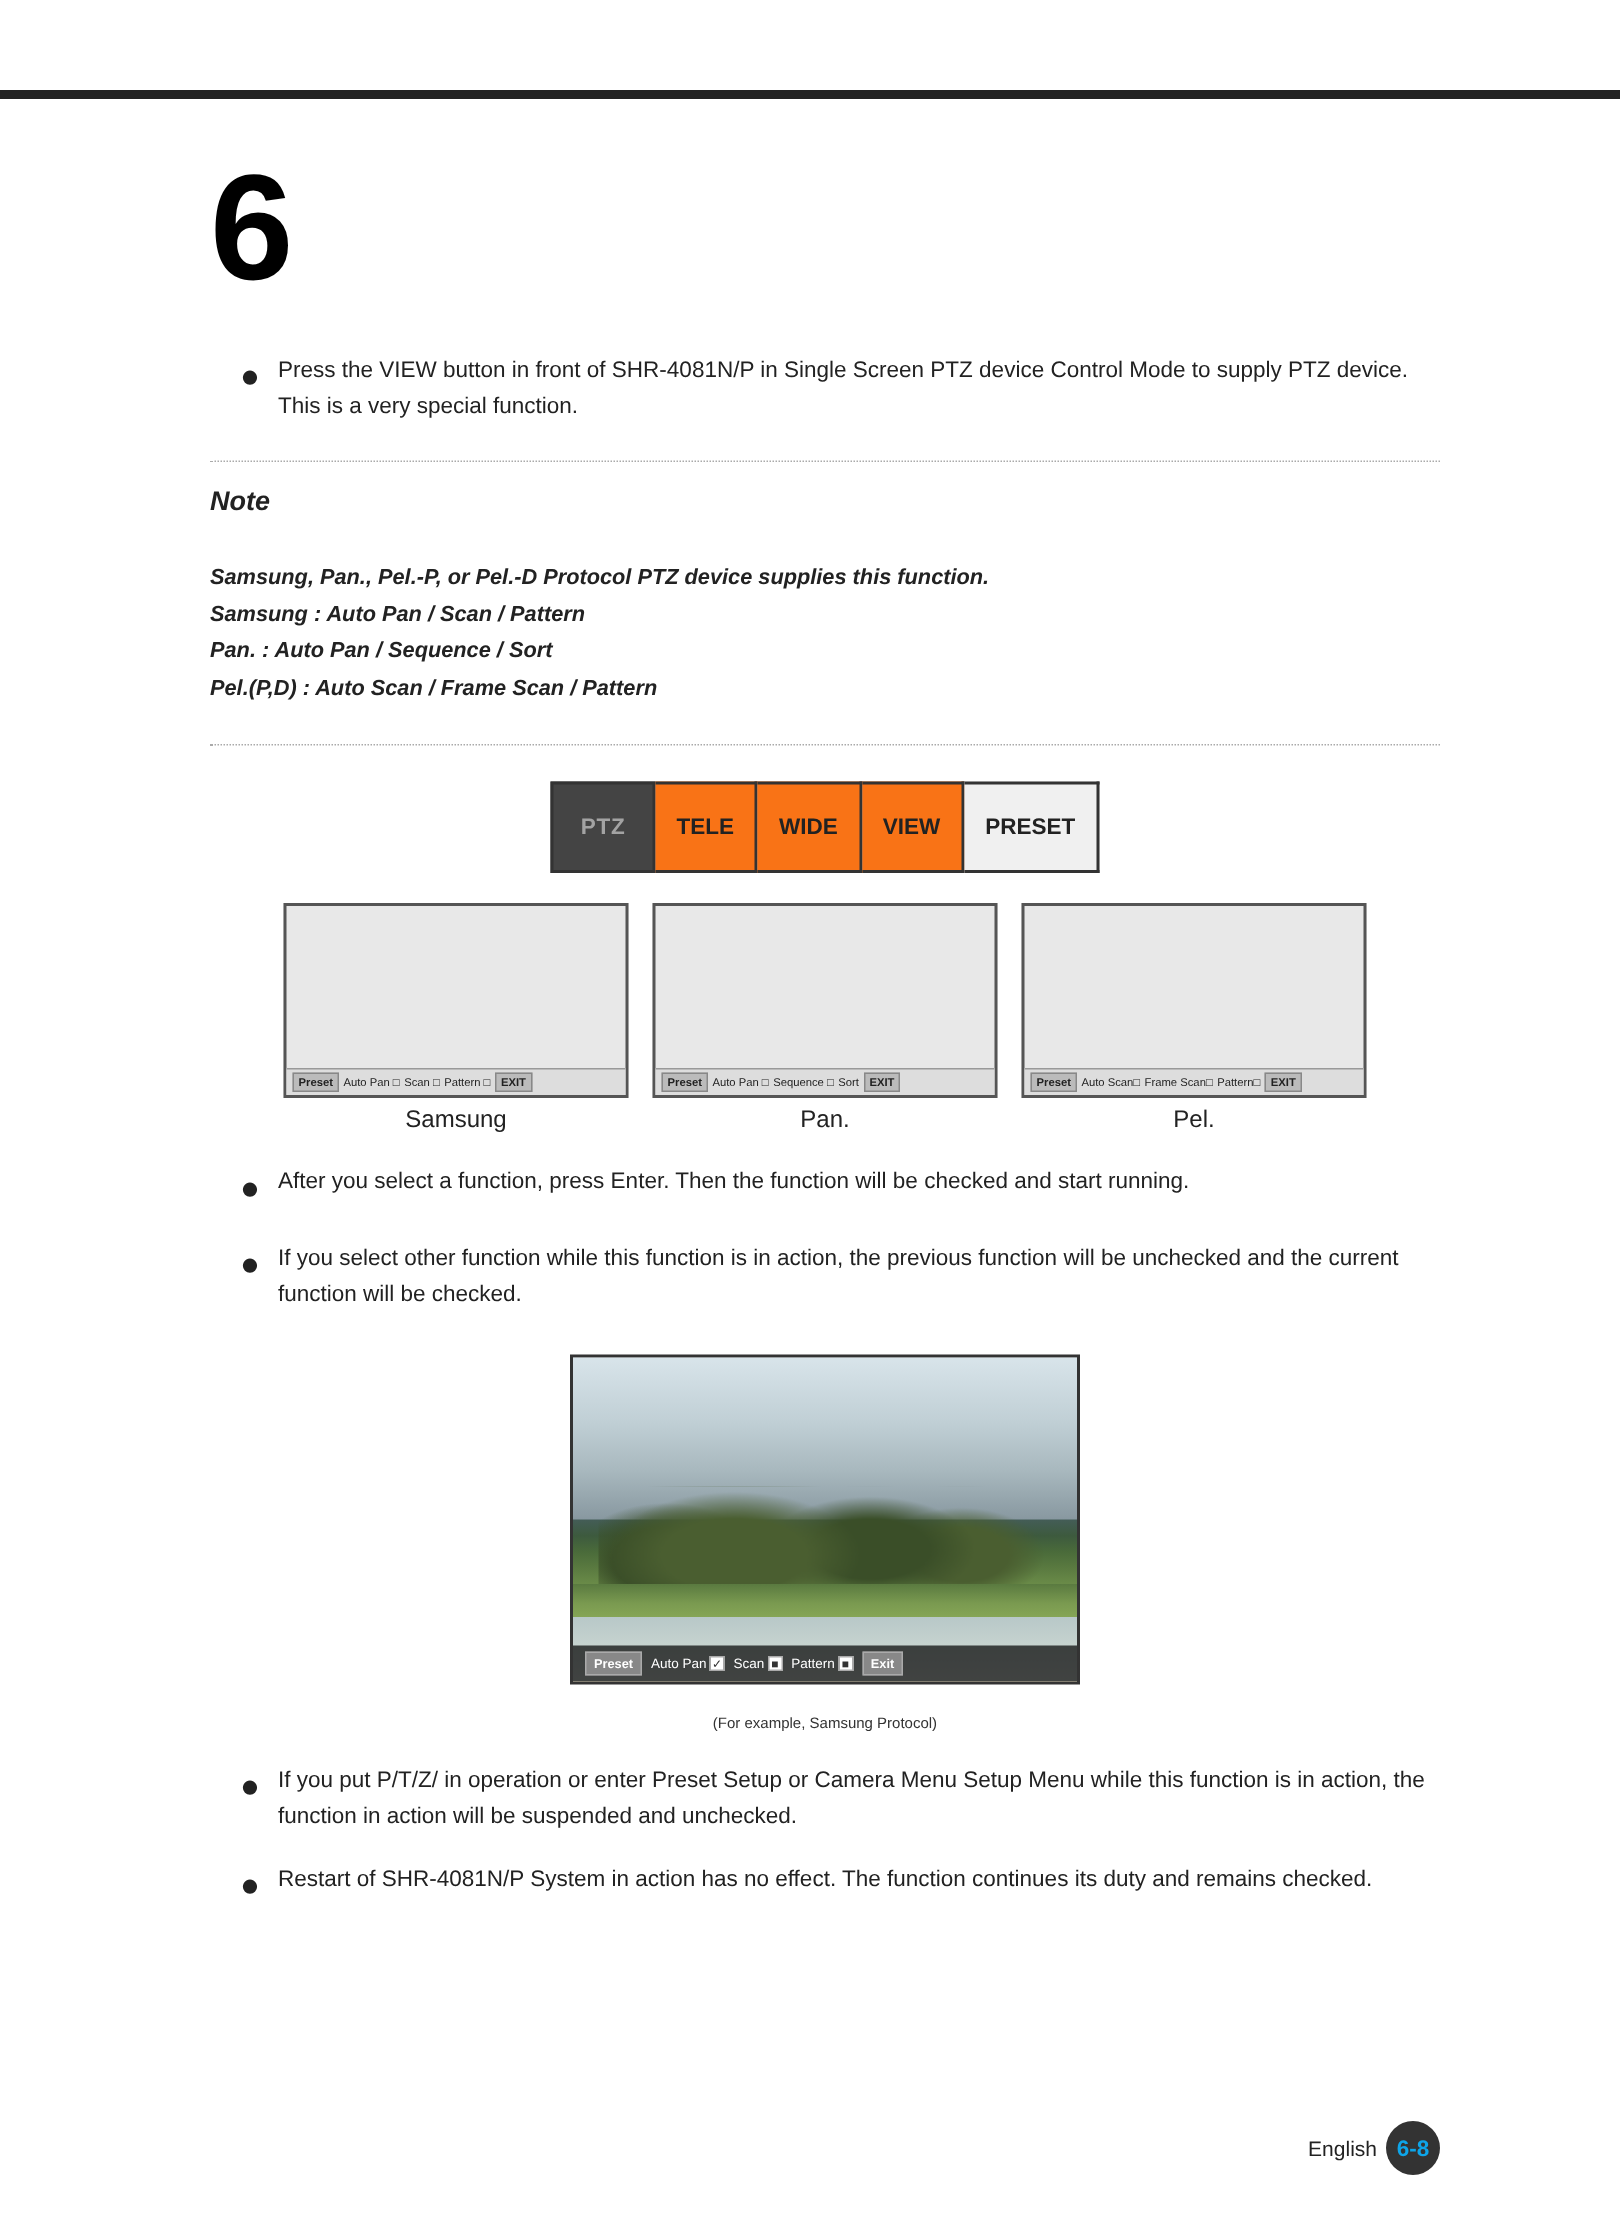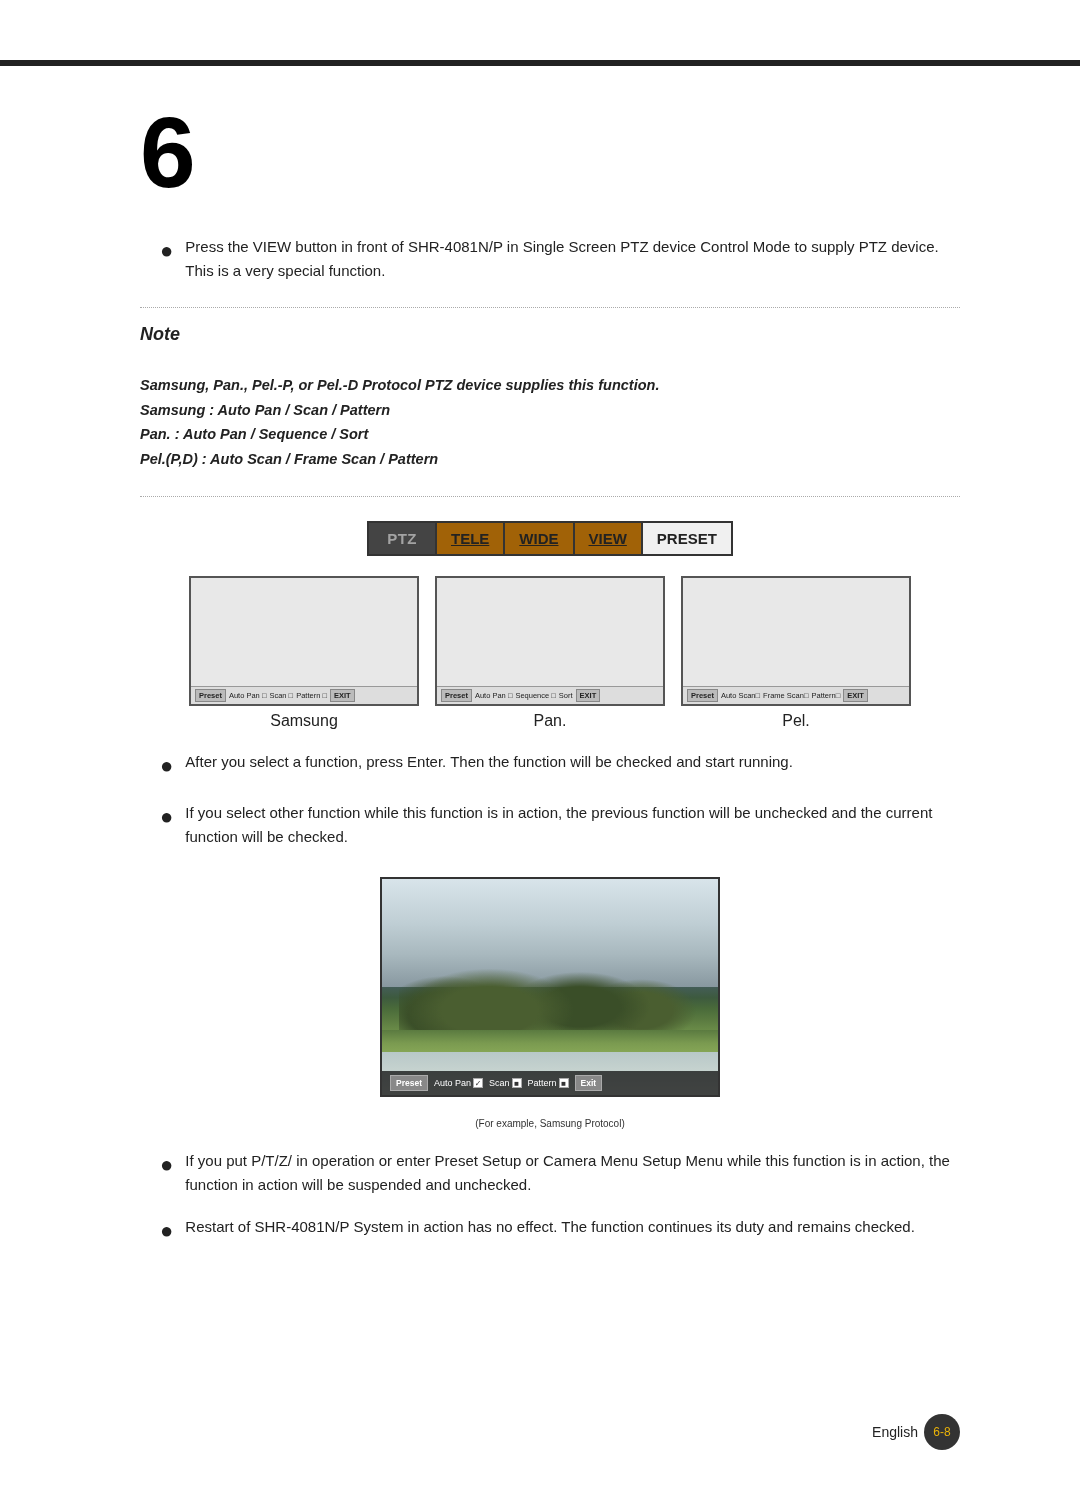--- a/index.html
+++ b/index.html
@@ -103,28 +103,27 @@
       padding: 7px 18px;
       border: 2px solid #333;
       background: #444;
       color: #a3a3a3;
       font-weight: bold;
       font-size: 15px;
       letter-spacing: 0.5px;
     }
 
     .btn-normal {
-      padding: 7px 14px;
+      padding: 20px 14px;
       border: 2px solid #333;
       border-left: none;
-      background: #a16207;
+      background: #f97316;
       color: #222;
       font-weight: bold;
       font-size: 15px;
-      text-decoration: underline;
     }
 
     .btn-preset {
       padding: 7px 14px;
       border: 2px solid #333;
       border-left: none;
       background: #f0f0f0;
       color: #222;
       font-weight: bold;
       font-size: 15px;
@@ -293,29 +292,29 @@
       bottom: 40px;
       right: 120px;
       display: flex;
       align-items: center;
       gap: 6px;
       font-size: 14px;
     }
 
     .page-badge {
       background: #333;
-      color: #eab308;
+      color: #0ea5e9;
       border-radius: 50%;
       width: 36px;
       height: 36px;
       display: flex;
       align-items: center;
       justify-content: center;
-      font-size: 12px;
-      font-weight: normal;
+      font-size: 15px;
+      font-weight: bold;
     }
   </style>
 </head>
 <body>
 
 <div class="top-border"></div>
 
 <div class="page-content">
 
   <div class="chapter-title">

